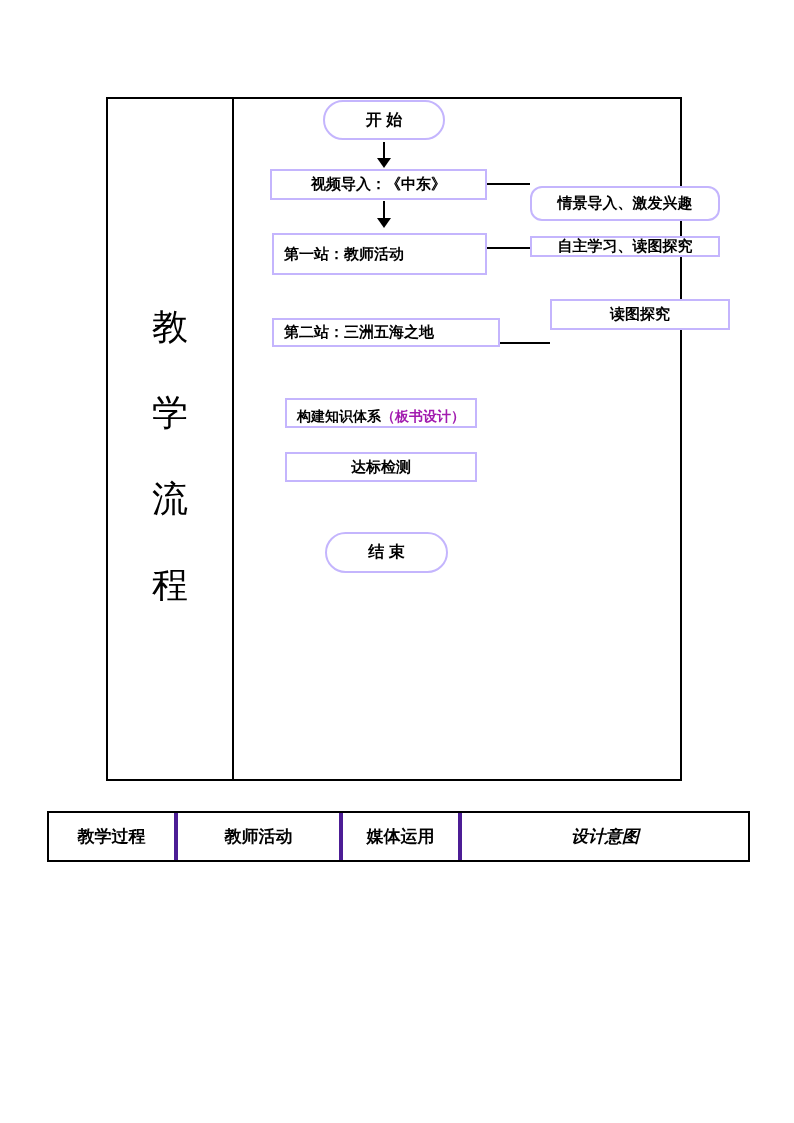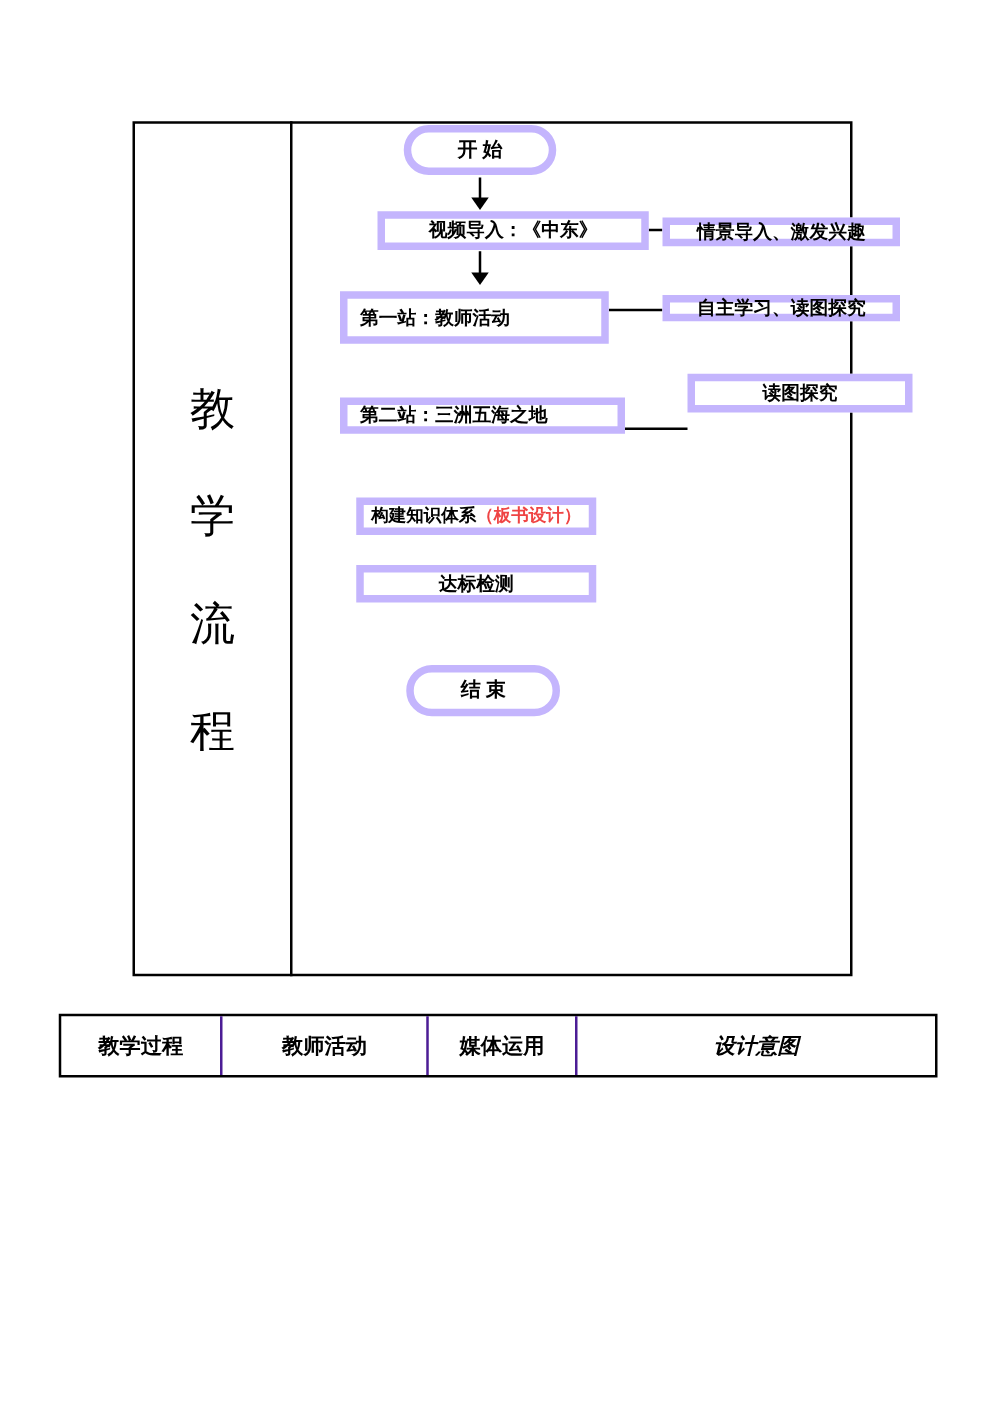--- a/index.html
+++ b/index.html
@@ -27,40 +27,39 @@
   .vtitle {
     position: absolute; left: 148px; top: 308px; width: 44px;
     display: flex; flex-direction: column; align-items: center;
     gap: 48px; z-index: 2;
     font-family: "Liberation Serif", "DejaVu Serif", serif;
     font-size: 36px; line-height: 38px; font-weight: 400;
   }
   
   .fbox, .stadium {
     position: absolute; box-sizing: border-box;
-    background: #fff; border: 6px solid #c4b5fd;
+    background: #fff; border: 2px solid #c4b5fd;
     display: flex; align-items: center; justify-content: center;
     font-weight: bold; font-size: 15px; z-index: 3;
     white-space: nowrap;
-    font-family: Liberation Serif, serif;
   }
   .stadium { border-radius: 21px; font-size: 16px; }
   .node-start    { left: 323px; top: 100px; width: 122px; height: 40px; border-radius: 20px; }
-  .node-video    { left: 270px; top: 169px; width: 217px; height: 31px; margin-left: 32px; }
-  .node-scene    { left: 530px; top: 174px; width: 190px; height: 23px; }
+  .node-video    { left: 270px; top: 169px; width: 217px; height: 31px; }
+  .node-scene    { left: 530px; top: 186px; width: 190px; height: 35px; border-radius: 12px; }
   .node-station1 { left: 272px; top: 233px; width: 215px; height: 42px;
                    justify-content: flex-start; padding-left: 10px; }
   .node-selfstudy{ left: 530px; top: 236px; width: 190px; height: 21px; }
   .node-station2 { left: 272px; top: 318px; width: 228px; height: 29px;
                    justify-content: flex-start; padding-left: 10px; }
   .node-reading  { left: 550px; top: 299px; width: 180px; height: 31px; }
   .node-knowledge{ left: 285px; top: 398px; width: 192px; height: 30px; font-size: 14px; align-items: flex-end; }
   .node-test     { left: 285px; top: 452px; width: 192px; height: 30px; }
   .node-end      { left: 325px; top: 532px; width: 123px; height: 41px; text-align: right; }
-  .red-part { color: #ef4444; }
+  .red-part { color: #a21caf; }
   
   .vline {
     position: absolute; width: 0; border-left: 2px solid #000; z-index: 2;
   }
   .ahead {
     position: absolute; width: 0; height: 0; z-index: 2;
     border-left: 7px solid transparent; border-right: 7px solid transparent;
     border-top: 10px solid #000;
   }
   .hline {
@@ -75,21 +74,21 @@
   .conn3 { left: 500px; top: 342px; width: 50px; }
   
   .htable {
     position: absolute; left: 47px; top: 811px;
     width: 703px; height: 51px;
     border: 2px solid #000; box-sizing: border-box;
     display: flex; z-index: 2; background: #fff;
   }
   .hcell {
     box-sizing: border-box;
-    border-right: 2px solid #4c1d95;
+    border-right: 4px solid #4c1d95;
     display: flex; align-items: center; justify-content: center;
     font-family: "Liberation Serif", "DejaVu Serif", serif;
     font-weight: bold; font-size: 17px; white-space: nowrap;
   }
   .hcell:last-child { border-right: none; flex: 1; font-style: italic; }
   .w1 { flex: 0 0 129px; }
   .w2 { flex: 0 0 165px; }
   .w3 { flex: 0 0 131px; }
   .w4 { flex: 0 0 119px; }
 </style>

